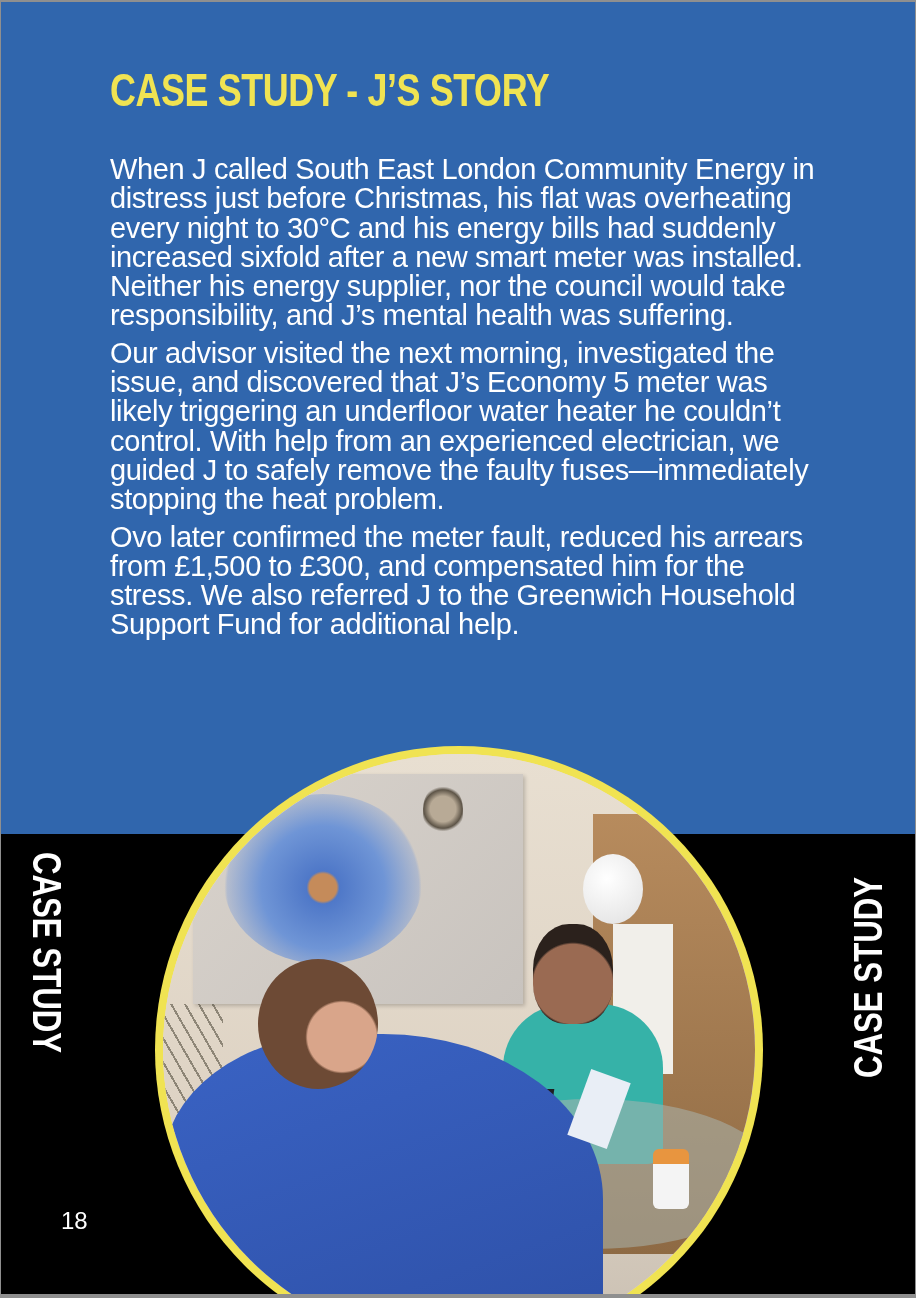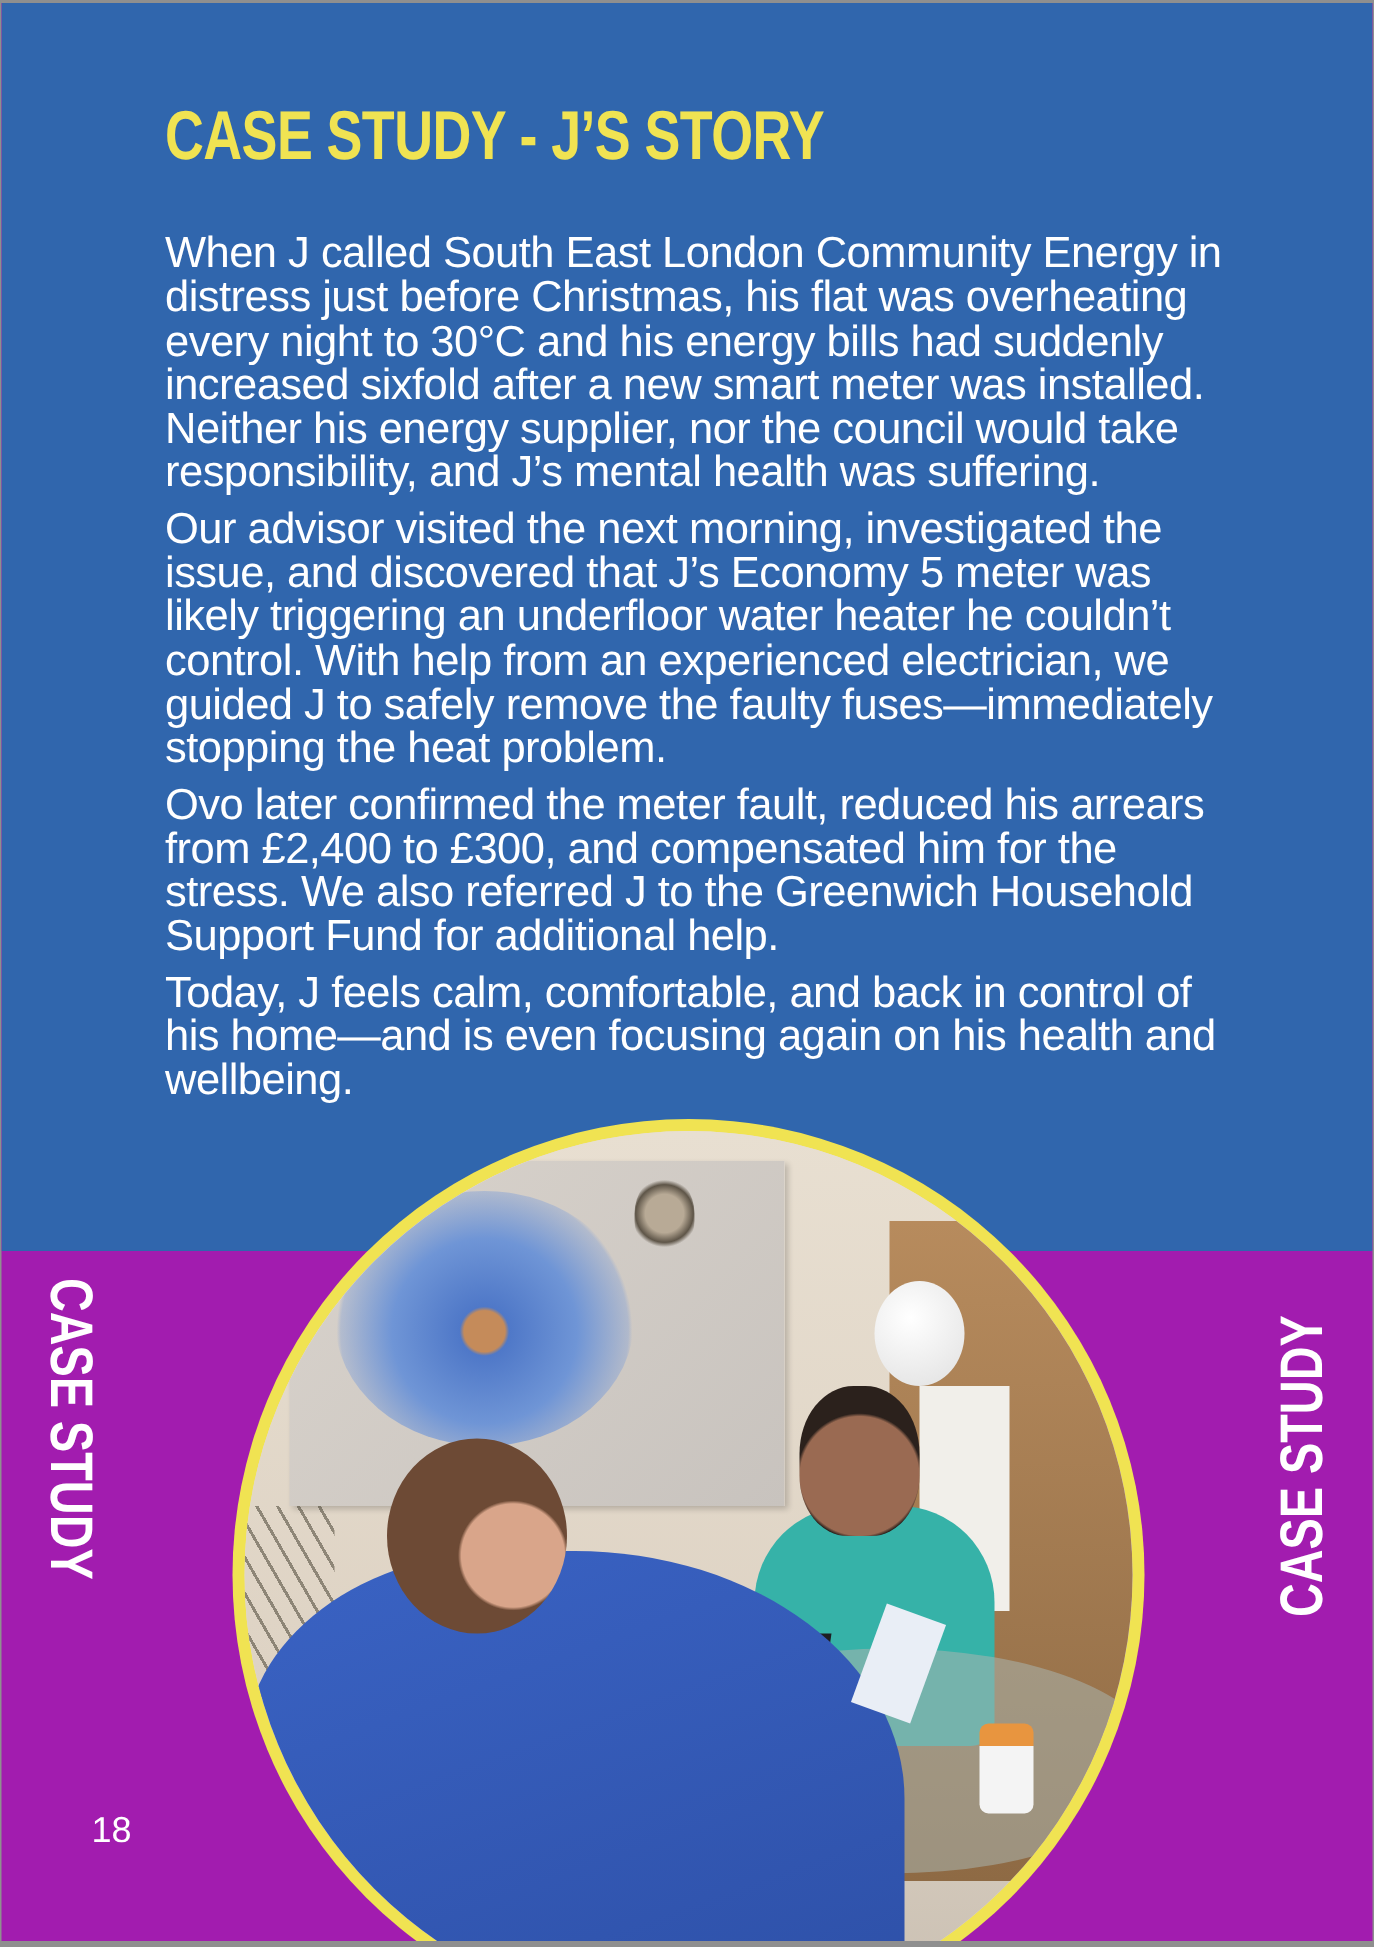--- a/index.html
+++ b/index.html
@@ -4,21 +4,21 @@
   <style>
     html, body { margin: 0; padding: 0; }
     body {
       width: 916px; height: 1298px; overflow: hidden;
       background: #8f8f8f;
       position: relative;
       font-family: "Liberation Sans", sans-serif;
     }
     .page {
       position: absolute; left: 1px; top: 2px; width: 914px; height: 1292px;
-      overflow: hidden; background: #a21caf;
+      overflow: hidden; background: #000000;
     }
     .blue-band {
       position: absolute; left: 0; top: 0; width: 914px; height: 832px;
       background: #3066ad;
     }
     .title {
       position: absolute; left: 109px; top: 62px;
       margin: 0;
       font-family: "Liberation Sans", sans-serif;
       font-weight: 700; font-size: 46px; line-height: 52px;
@@ -94,22 +94,21 @@
 <body>
 
 <div class="page">
   <div class="blue-band"></div>
 
   <h1 class="title">Case Study - J’s Story</h1>
 
   <div class="body-text">
     <p>When J called South East London Community Energy in distress just before Christmas, his flat was overheating every night to 30°C and his energy bills had suddenly increased sixfold after a new smart meter was installed. Neither his energy supplier, nor the council would take responsibility, and J’s mental health was suffering.</p>
     <p>Our advisor visited the next morning, investigated the issue, and discovered that J’s Economy 5 meter was likely triggering an underfloor water heater he couldn’t control. With help from an experienced electrician, we guided J to safely remove the faulty fuses—immediately stopping the heat problem.</p>
-    <p>Ovo later confirmed the meter fault, reduced his arrears from £2,400 to £300, and compensated him for the stress. We also referred J to the Greenwich Household Support Fund for additional help.</p>
-    <p>Today, J feels calm, comfortable, and back in control of his home—and is even focusing again on his health and wellbeing.</p>
+    <p>Ovo later confirmed the meter fault, reduced his arrears from £1,500 to £300, and compensated him for the stress. We also referred J to the Greenwich Household Support Fund for additional help.</p>
   </div>
 
   <div class="side-label side-left">Case Study</div>
   <div class="side-label side-right">Case Study</div>
 
   <div class="photo-ring"></div>
   <div class="photo" title="SELCE advisor in a blue hoodie showing a product box to a woman in a teal top at a glass table, with a blue flower painting on the wall">
     <div class="wall"></div>
     <div class="painting"></div>
     <div class="flower"></div>

